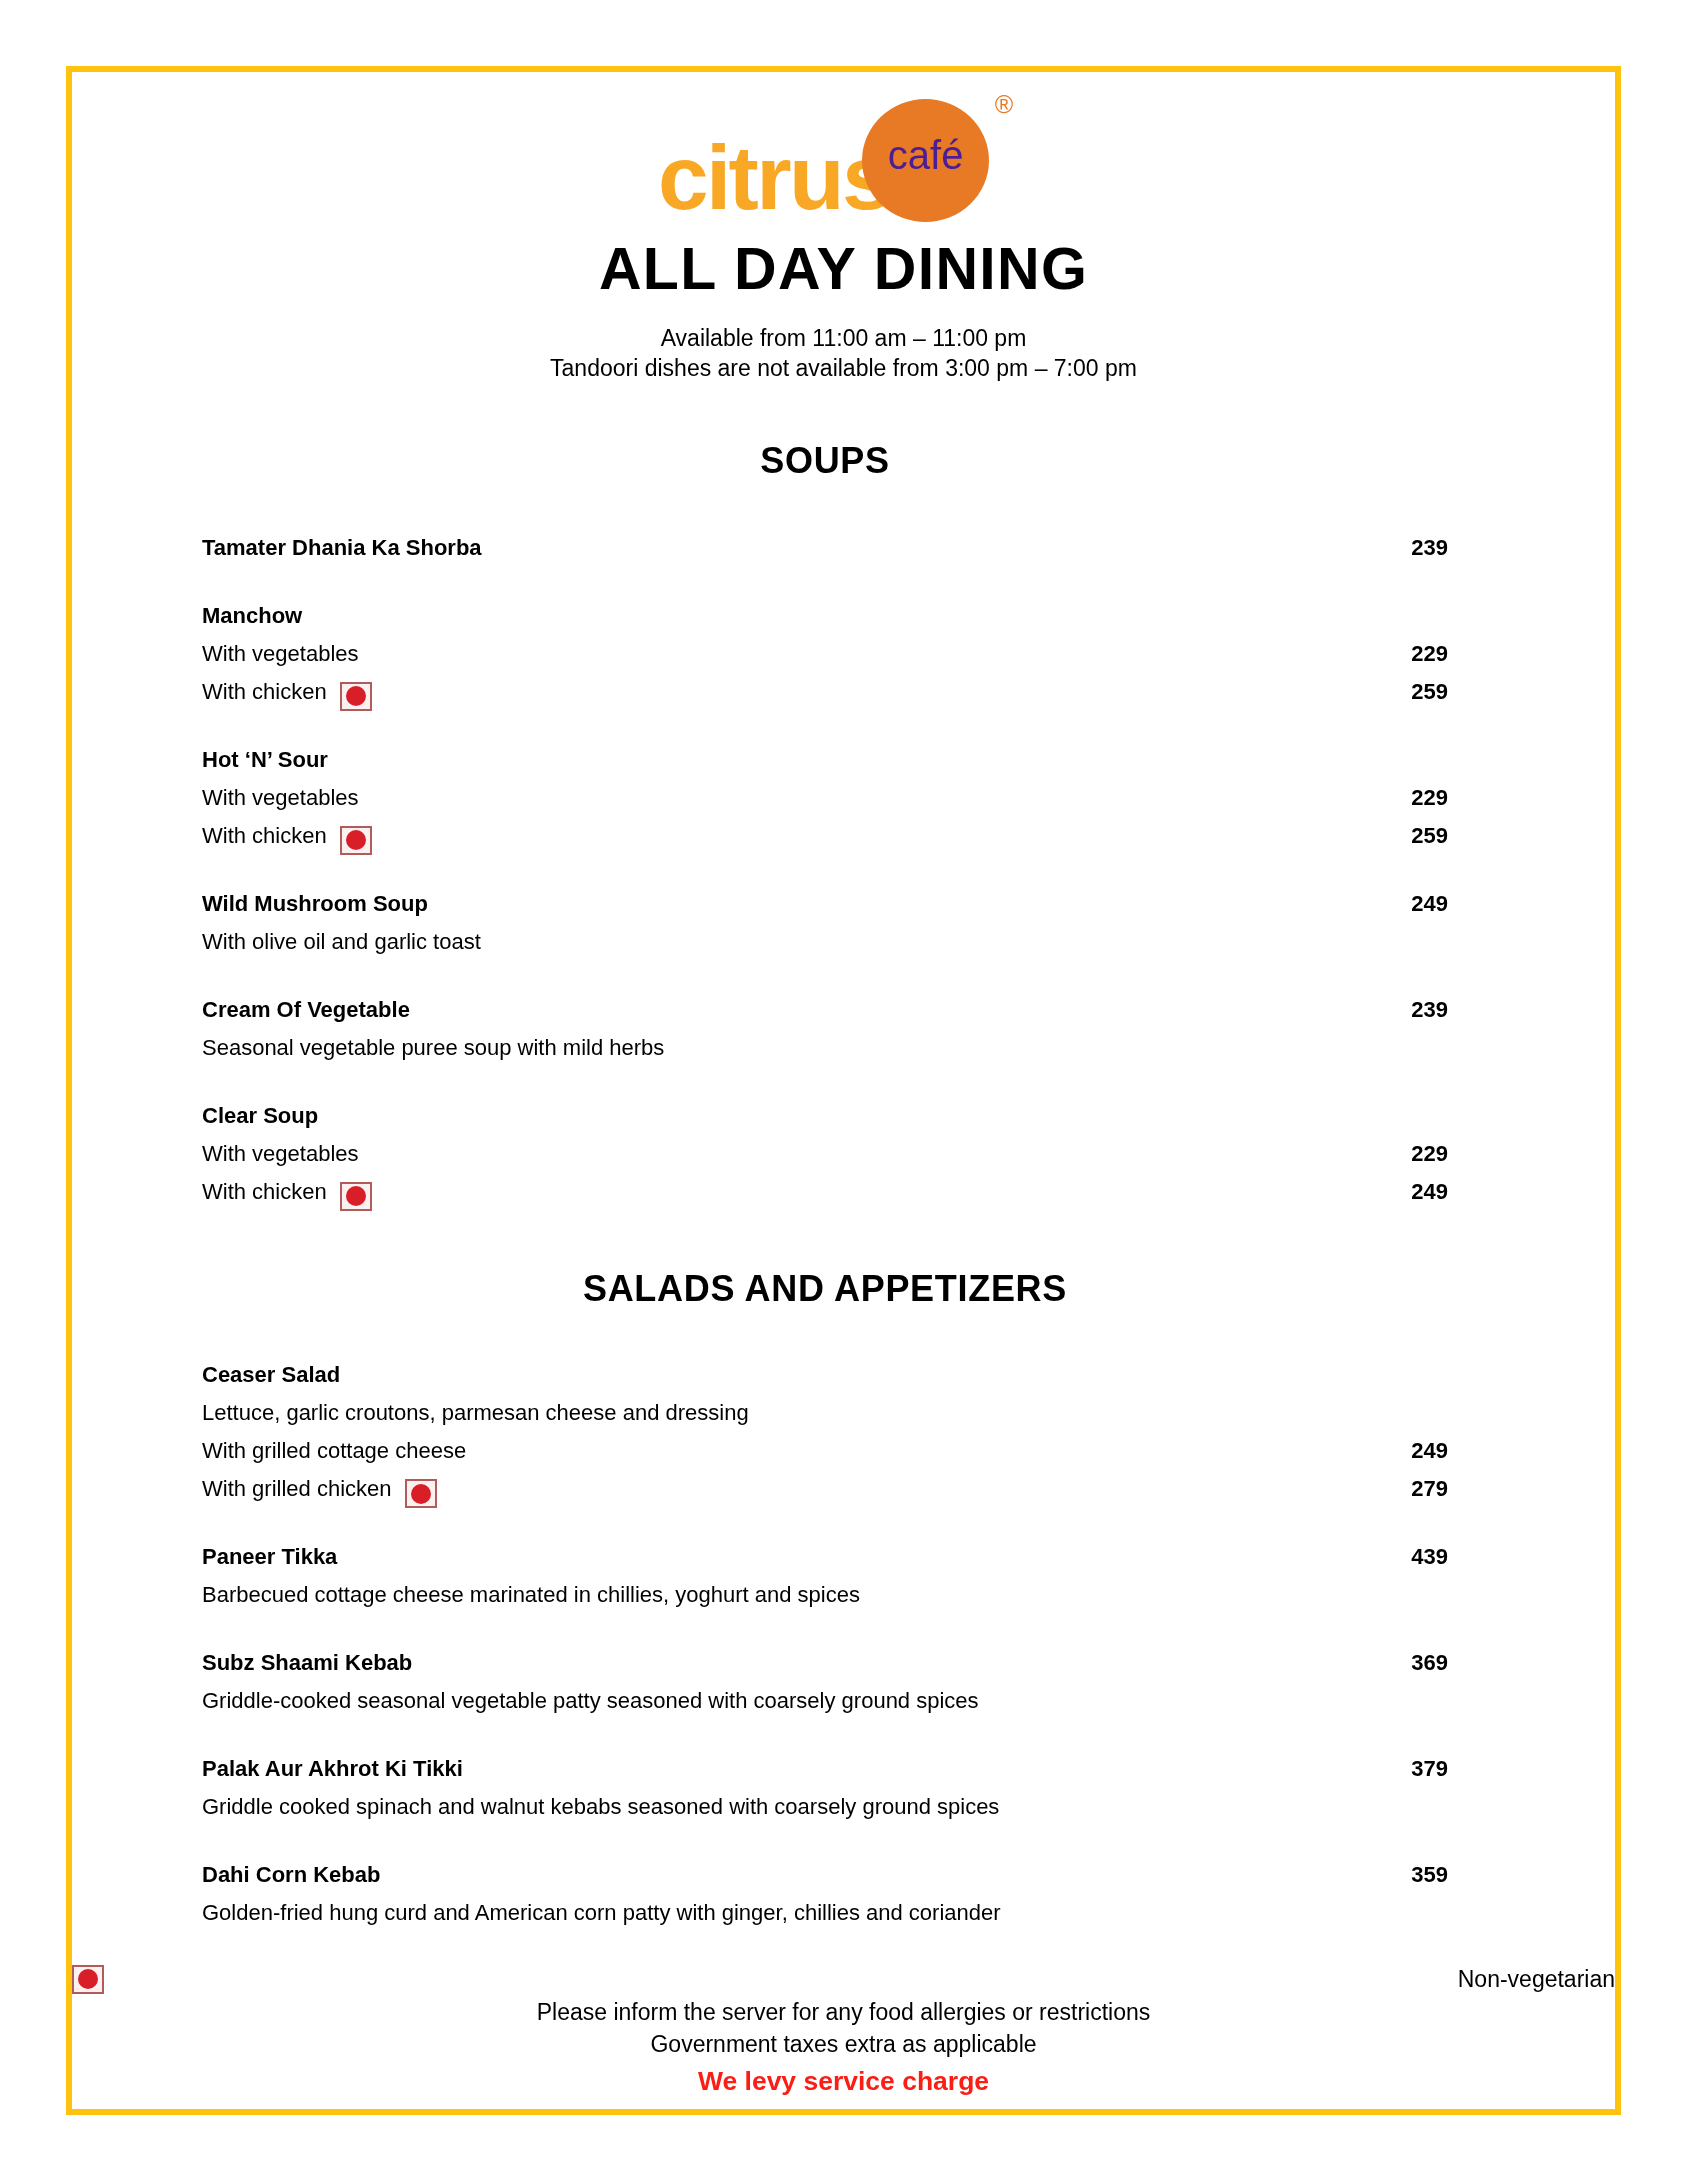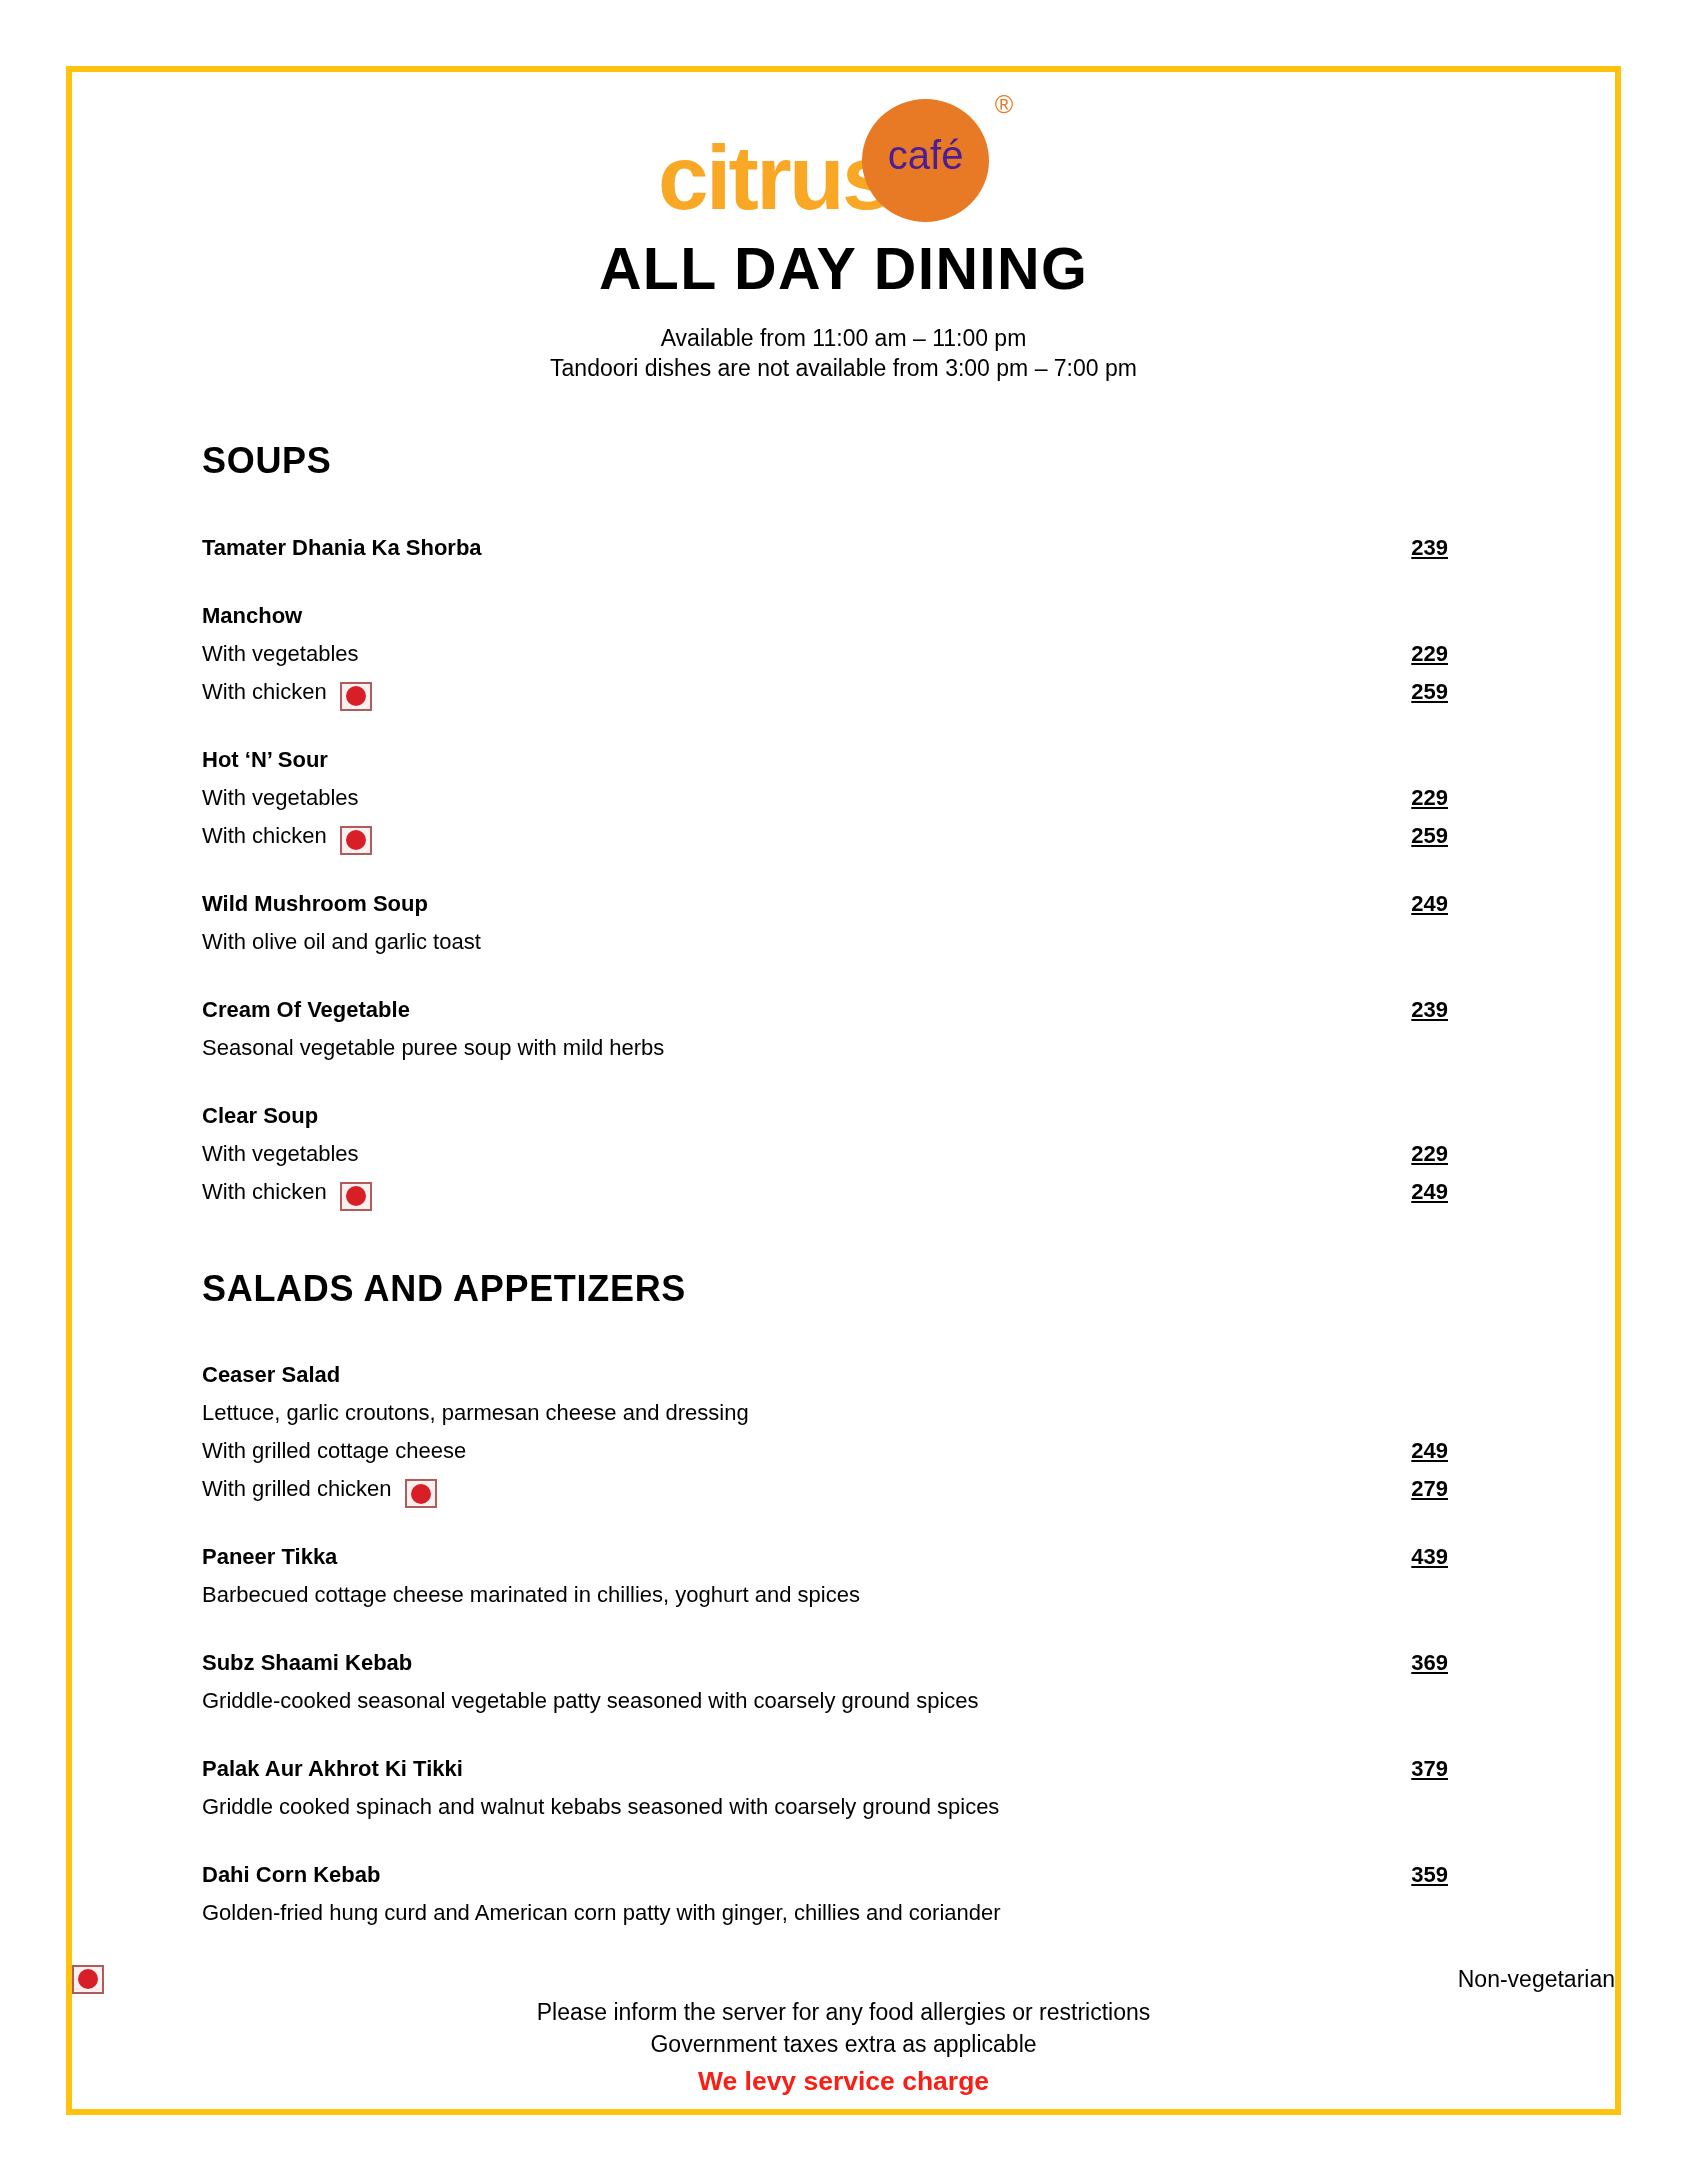--- a/index.html
+++ b/index.html
@@ -43,25 +43,25 @@
   }
   h1.title{
     margin:17px 0 0 0;font-size:59px;line-height:1;font-weight:bold;
     letter-spacing:1.3px;
   }
   .avail{font-size:23px;line-height:1.2;margin-top:26px;}
   .tandoori{font-size:23px;line-height:1.2;margin-top:3px;}
   
   .content{padding:0 167px 0 130px;}
   .section{margin-top:58px;}
-  .section-heading{font-size:36px;font-weight:bold;letter-spacing:0.7px;line-height:1.1;margin:0 0 48px 0;}
+  .section-heading{font-size:36px;font-weight:bold;letter-spacing:0.7px;line-height:1.1;margin:0 0 48px 0;text-align:center;}
   .item{margin-bottom:30px;}
   .row{display:flex;align-items:flex-end;font-size:22px;line-height:38px;}
   .item-name{font-weight:bold;}
-  .price{margin-left:auto;font-weight:bold;padding-left:20px;text-decoration:underline;}
+  .price{margin-left:auto;font-weight:bold;padding-left:20px;}
   .desc,.variant-label{font-weight:normal;}
   
   .nv{
     display:inline-flex;align-items:center;justify-content:center;
     width:32px;height:29px;border:2px solid var(--nv-border);
     background:#FBF1F1;margin-left:13.2px;flex:0 0 auto;
   }
   .nv .nv-dot{width:20px;height:20px;border-radius:50%;background:var(--nv-red);}
   
   .footer{text-align:center;margin-top:9.3px;font-size:23px;}

